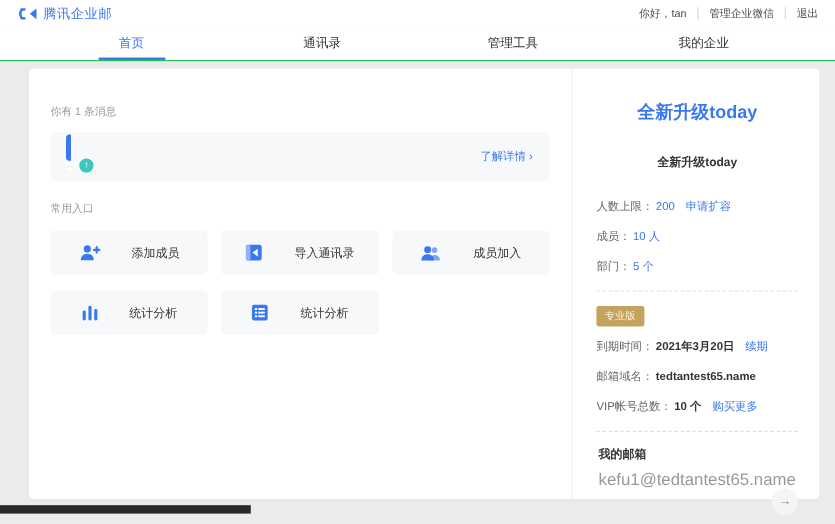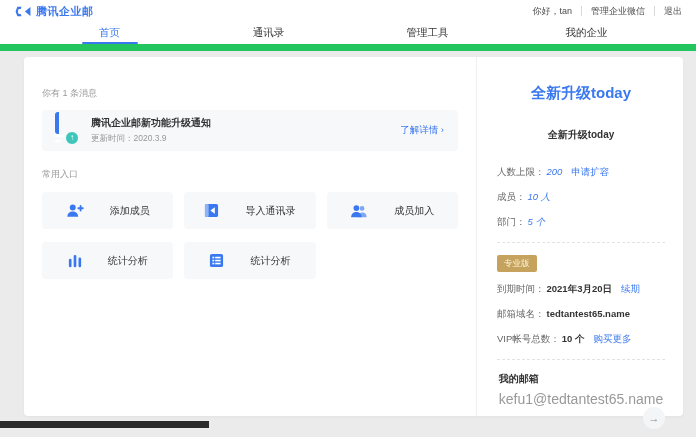--- a/index.html
+++ b/index.html
@@ -13,29 +13,29 @@
   }
   a { text-decoration:none; cursor:pointer; }
 
   
   .topbar {
     background:#fff; height:22px;
     display:flex; align-items:center; justify-content:space-between;
     padding:0 14px 0 15px;
   }
   .logo { display:flex; align-items:center; gap:5px; }
-  .logo-text { color:#3a78f0; font-size:11px; font-weight:bold; letter-spacing:.5px; }
+  .logo-text { color:#3a78f0; font-size:11px; font-weight:normal; letter-spacing:.5px; }
   .top-links { display:flex; align-items:center; font-size:9px; color:#4a4a4a; }
   .top-links > * { padding:0 9px; line-height:10px; }
   .top-links > *:not(:first-child) { border-left:1px solid #d9d9d9; }
   .top-links > *:last-child { padding-right:0; }
 
   .navrow {
     background:#fff; height:29px;
-    display:flex; border-bottom:7px solid #22c55e;
+    display:flex; border-bottom:1px solid #22c55e;
     padding:0 30px;
   }
   .tab {
     flex:1; display:flex; align-items:center; justify-content:center;
     font-size:10.5px; color:#333; position:relative; cursor:pointer;
   }
   .tab.active { color:#3a78f0; }
   .tab.active::after {
     content:""; position:absolute; bottom:0; left:50%; transform:translateX(-50%);
     width:56px; height:2px; background:#3a78f0; border-radius:1px;
@@ -87,21 +87,21 @@
     font-size:10px; color:#333; cursor:pointer;
   }
   .entry svg { flex:none; display:block; }
 
   
   .sidebar { flex:1; padding:27px 18px 0 20px; font-size:9.5px; }
   .banner-title { text-align:center; color:#3a78f0; font-weight:bold; font-size:15px; }
   .banner-sub { text-align:center; color:#333; font-weight:bold; font-size:10px; margin-top:25px; }
   .stats { margin-top:24px; }
   .row { margin-bottom:12px; color:#666; }
-  .row .val { color:#3a78f0; margin-left:2px;font-style:italic; }
+  .row .val { color:#3a78f0; margin-left:2px; }
   .row .dval { color:#333; font-weight:bold; margin-left:2px; }
   .row .link { color:#3a78f0; margin-left:9px; }
   .dash { border:none; border-top:1px dashed #e2e2e2; margin:13px 0 12px; }
   .badge {
     display:inline-block; background:#c5a35e; color:#fdf3d8;
     font-size:8.5px; padding:2.5px 7px; border-radius:2px; margin-bottom:11px;
   }
   .mailbox { display:flex; align-items:center; margin-top:2px;flex-direction:column; }
   .mb-title { font-size:10px; font-weight:bold; color:#333; }
   .mb-email { font-size:14px; color:#999; margin-top:5px; }
@@ -147,24 +147,20 @@
 <div class="card">
 
   <div class="main">
     <div class="msg-count">你有 1 条消息</div>
 
     <div class="notif">
       <span class="notif-icon">
         <span class="notif-doc"><i></i><i></i></span>
         <span class="notif-badge">↑</span>
       </span>
-      <span>
-        <div class="notif-title">腾讯企业邮新功能升级通知</div>
-        <div class="notif-sub">更新时间：2020.3.9</div>
-      </span>
       <a class="notif-link">了解详情 ›</a>
     </div>
 
     <div class="entries-label">常用入口</div>
 
     <div class="grid">
 
       <div class="entry">
         <span>
           <svg width="18" height="15" viewBox="0 0 20 16">

